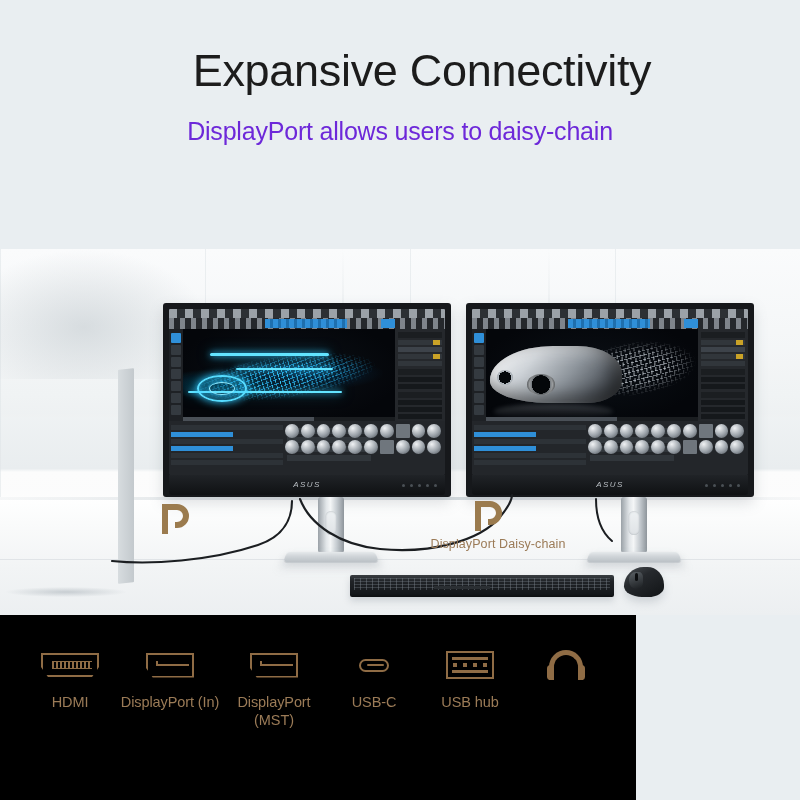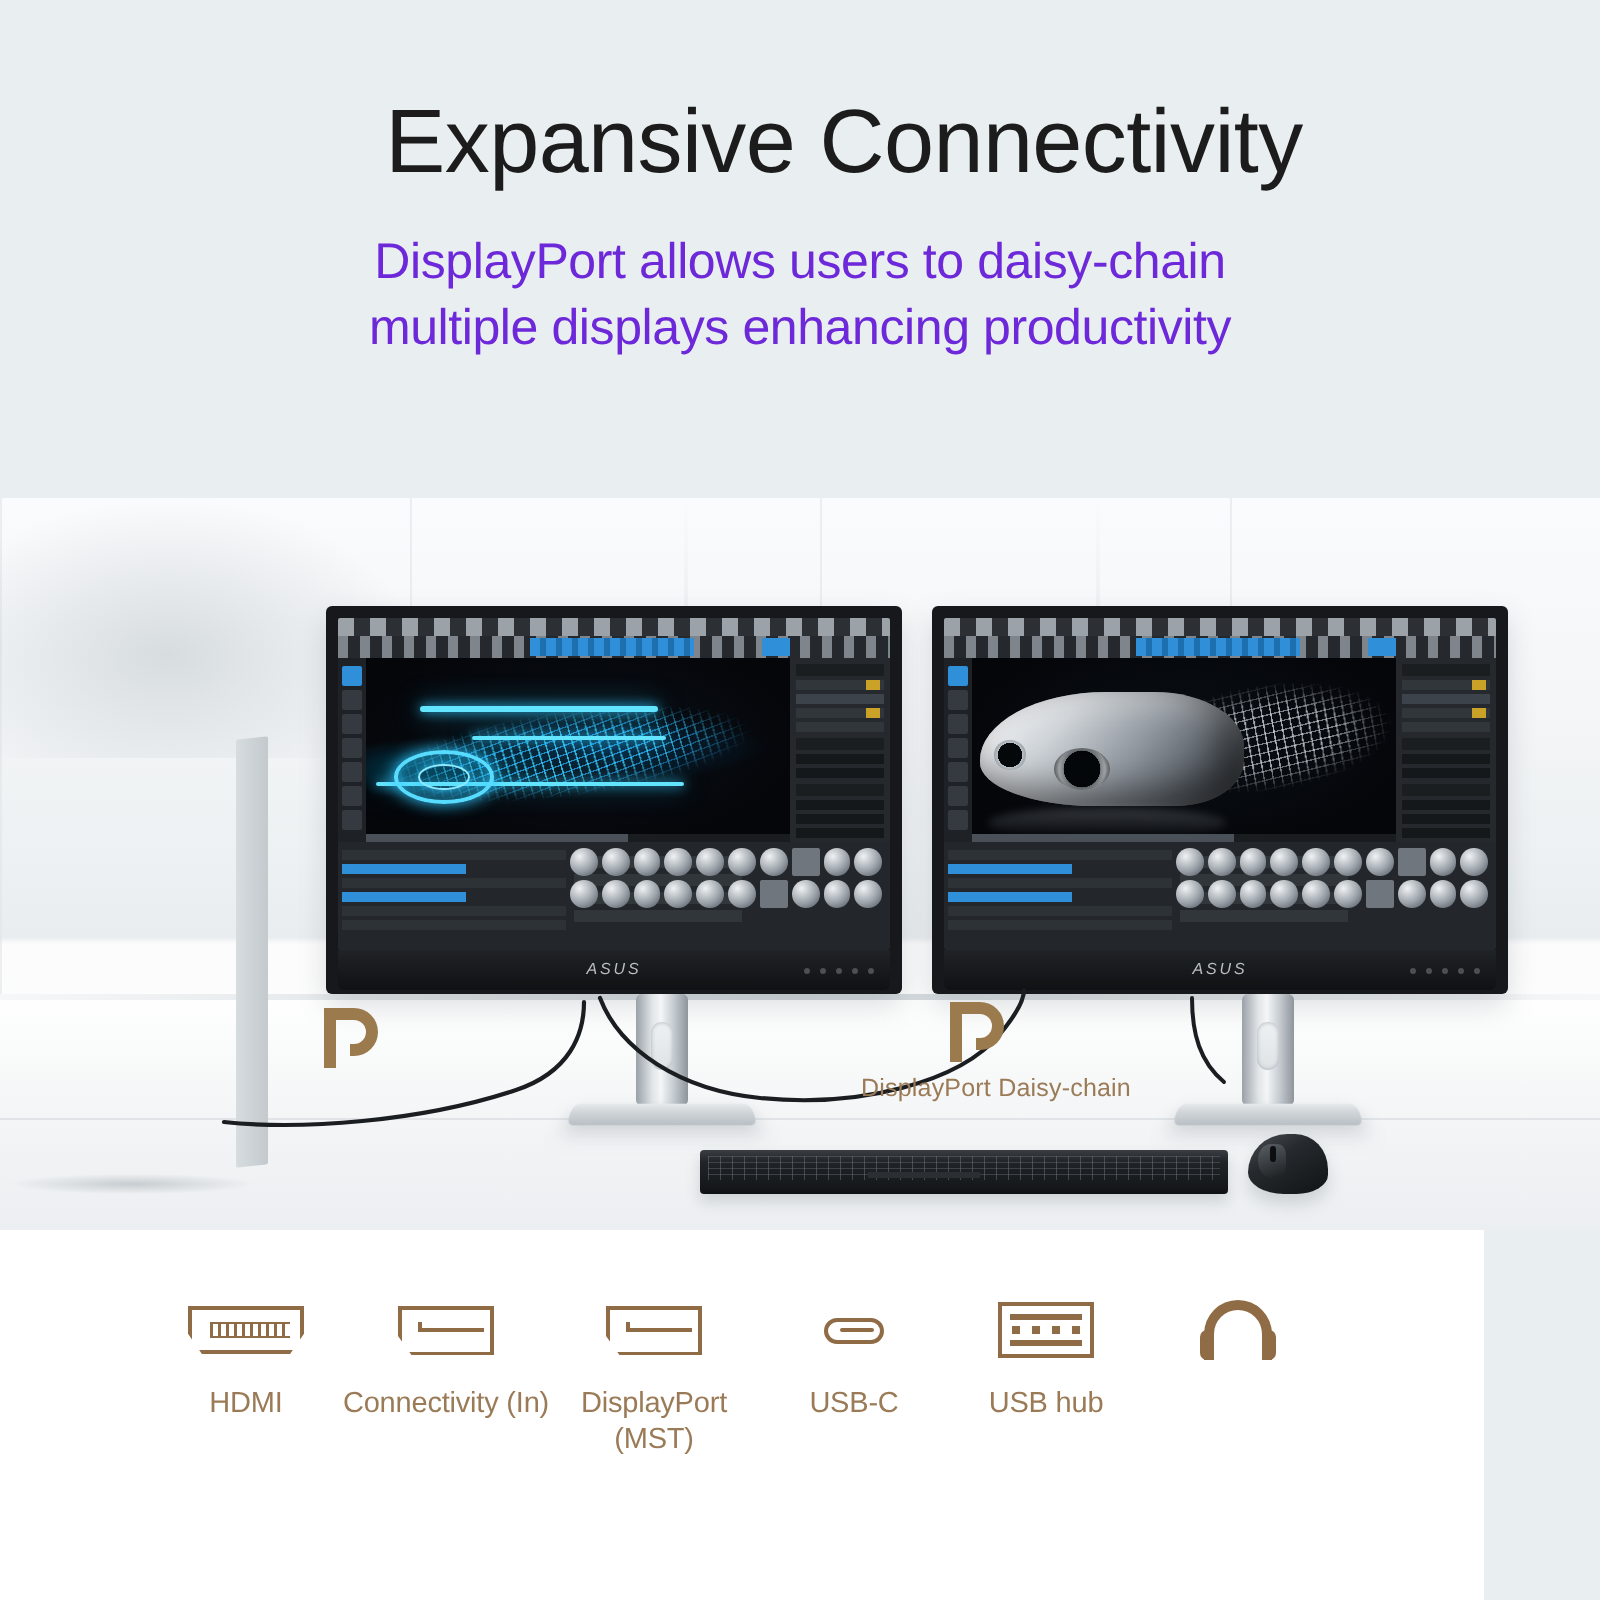--- a/index.html
+++ b/index.html
@@ -198,22 +198,22 @@
   .mouse { position:absolute; left:624px; top:318px; width:40px; height:30px;
            background:linear-gradient(150deg,#4b5054 0%,#26292d 38%,#111416 100%);
            border-radius:55% 46% 44% 50% / 72% 66% 36% 40%;
            box-shadow:0 5px 8px rgba(130,140,148,.3); }
   .mouse-btn { position:absolute; left:5px; top:5px; width:14px; height:17px;
                background:linear-gradient(160deg,#5a6065,#1a1d20); border-radius:46% 30% 40% 50%; }
   .mouse-scroll { position:absolute; left:11px; top:6px; width:3px; height:8px;
                   background:#0c0e10; border-radius:2px; }
 
   
-  .iconrow { position:absolute; top:615px; left:0; width:742px; height:185px;
-             background:#ffffff; }
+  .iconrow { position:absolute; top:615px; left:0; width:636px; height:185px;
+             background:#000000;text-decoration:underline; }
   .icons { display:flex; justify-content:center; align-items:flex-start;
            gap:0; padding-top:28px; }
   .iconcell { width:96px; text-align:center; }
   .iconcell.wide { width:104px; }
   .iconart { height:44px; display:flex; align-items:center; justify-content:center; }
   .iconlabel { font-size:14.5px; color:#9b7b57; line-height:1.25; margin-top:6px;
                letter-spacing:-0.1px; }
 
   
   .i-hdmi { width:58px; height:24px; border:2px solid #8f6c45; position:relative;
@@ -246,21 +246,20 @@
   
   .dp-mark { width:100%; height:100%; position:relative; }
 </style>
 </head>
 <body>
 
 <div class="header">
   <div class="title">Expansive Connectivity</div>
   <div class="subtitle">
     <span>DisplayPort allows users to daisy-chain</span>
-    <span>multiple displays enhancing productivity</span>
   </div>
 </div>
 
 <div class="scene">
   <div class="wall"></div>
   <div class="wall-shadow-l"></div>
   <div class="wall-seam" style="left:342px"></div>
   <div class="wall-seam" style="left:548px"></div>
 
   <div class="desk">
@@ -520,21 +519,21 @@
       <div class="iconart">
         <div class="i-hdmi"></div>
       </div>
       <div class="iconlabel">HDMI</div>
     </div>
 
     <div class="iconcell wide">
       <div class="iconart">
         <div class="i-dp"></div>
       </div>
-      <div class="iconlabel">Connectivity (In)</div>
+      <div class="iconlabel">DisplayPort (In)</div>
     </div>
 
     <div class="iconcell wide">
       <div class="iconart">
         <div class="i-dp"></div>
       </div>
       <div class="iconlabel">
         <span>DisplayPort</span><br>
         <span>(MST)</span>
       </div>

